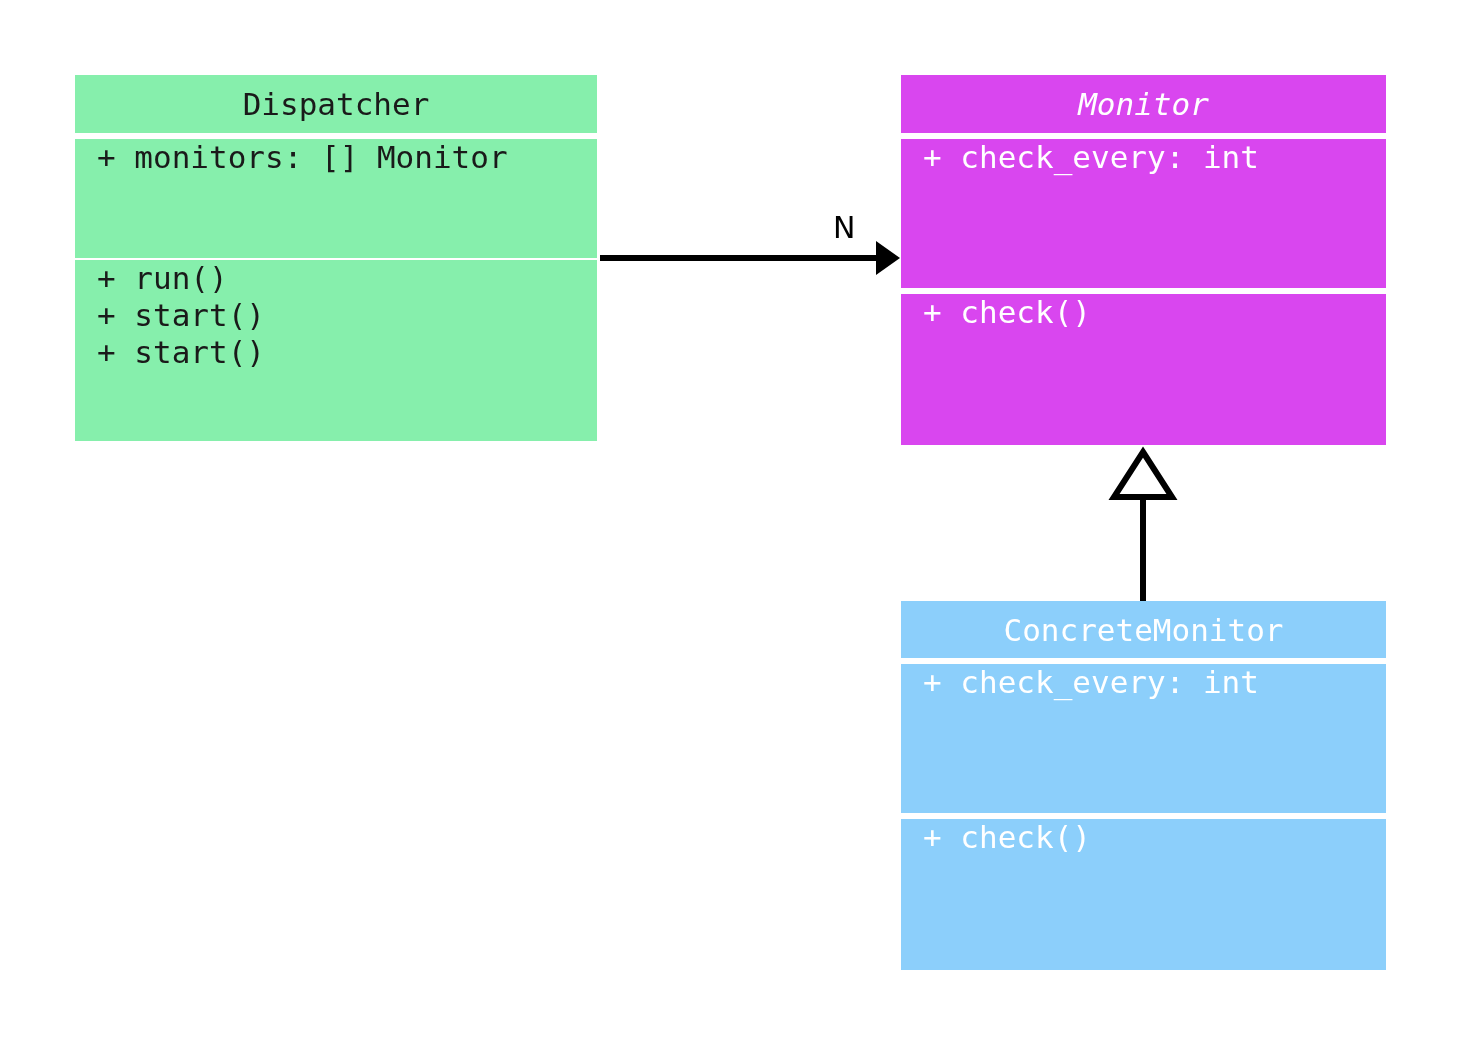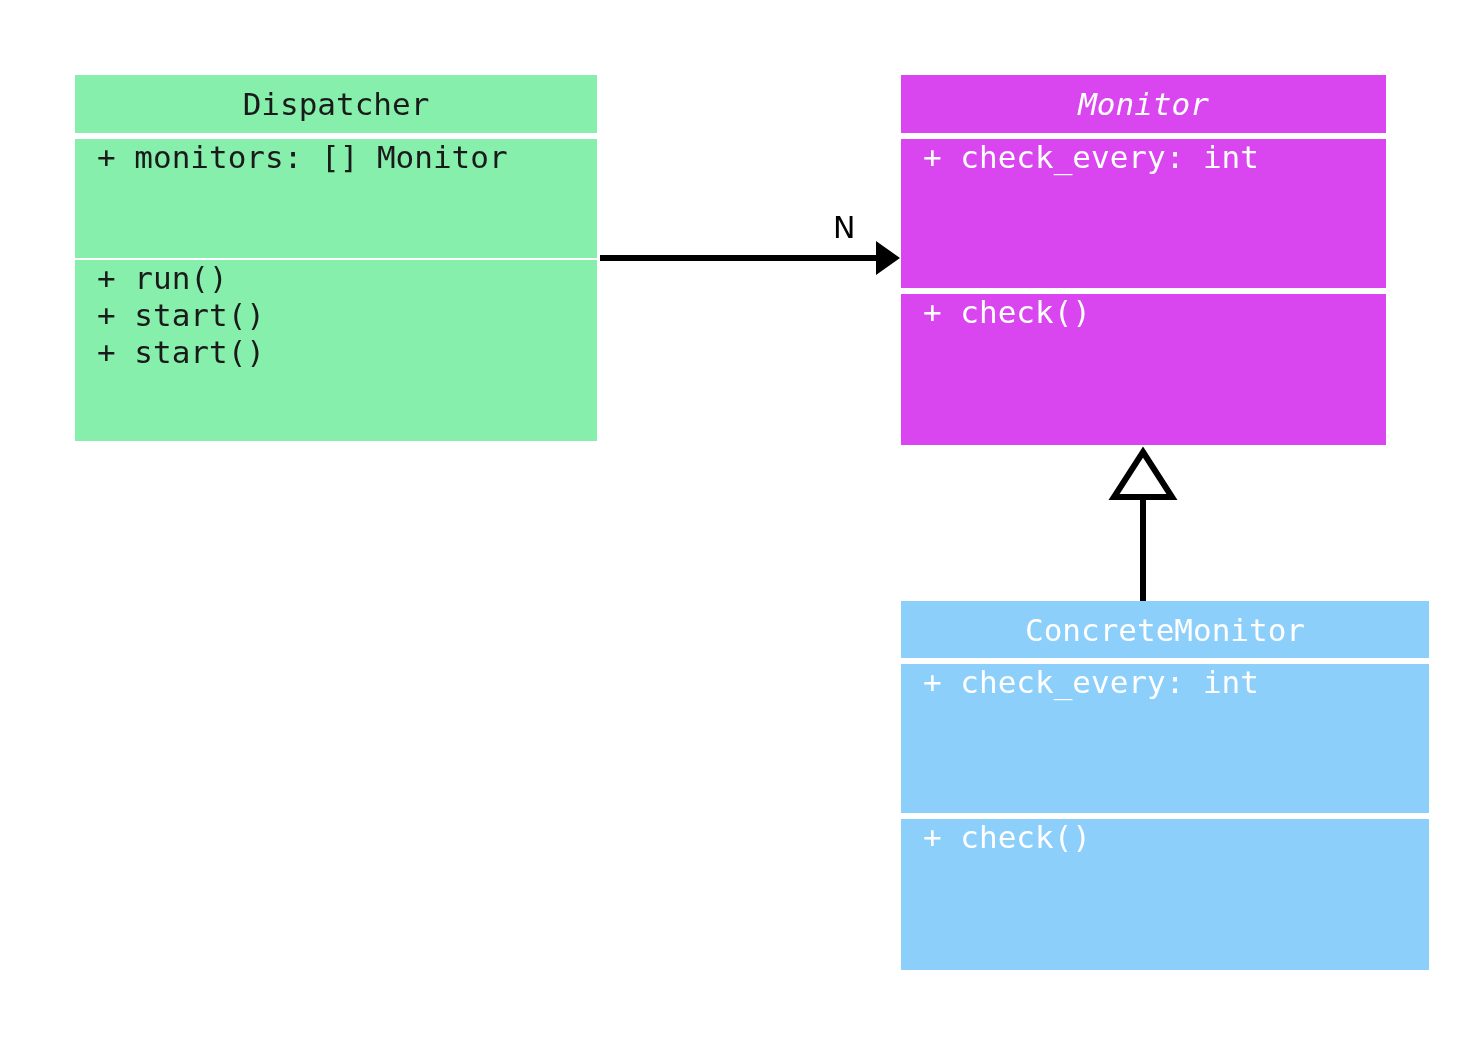--- a/index.html
+++ b/index.html
@@ -88,21 +88,21 @@
     font-style: italic;
   }
   #class-monitor .uml-members { color: #ffffff; }
   #monitor-attrs { height: 149px; margin-top: 6px; }
   #monitor-methods { height: 151px; margin-top: 6px; }
 
   
   #class-concretemonitor {
     left: 901px;
     top: 601px;
-    width: 528px;
+    width: 485px;
     height: 369px;
   }
   #class-concretemonitor .uml-compartment { background: #8ccffb; }
   #class-concretemonitor .uml-title  { color: #ffffff; height: 57px; }
   #class-concretemonitor .uml-members { color: #ffffff; }
   #concrete-attrs { height: 149px; margin-top: 6px; }
   #concrete-methods { height: 151px; margin-top: 6px; }
 
   
   .edge-label {

